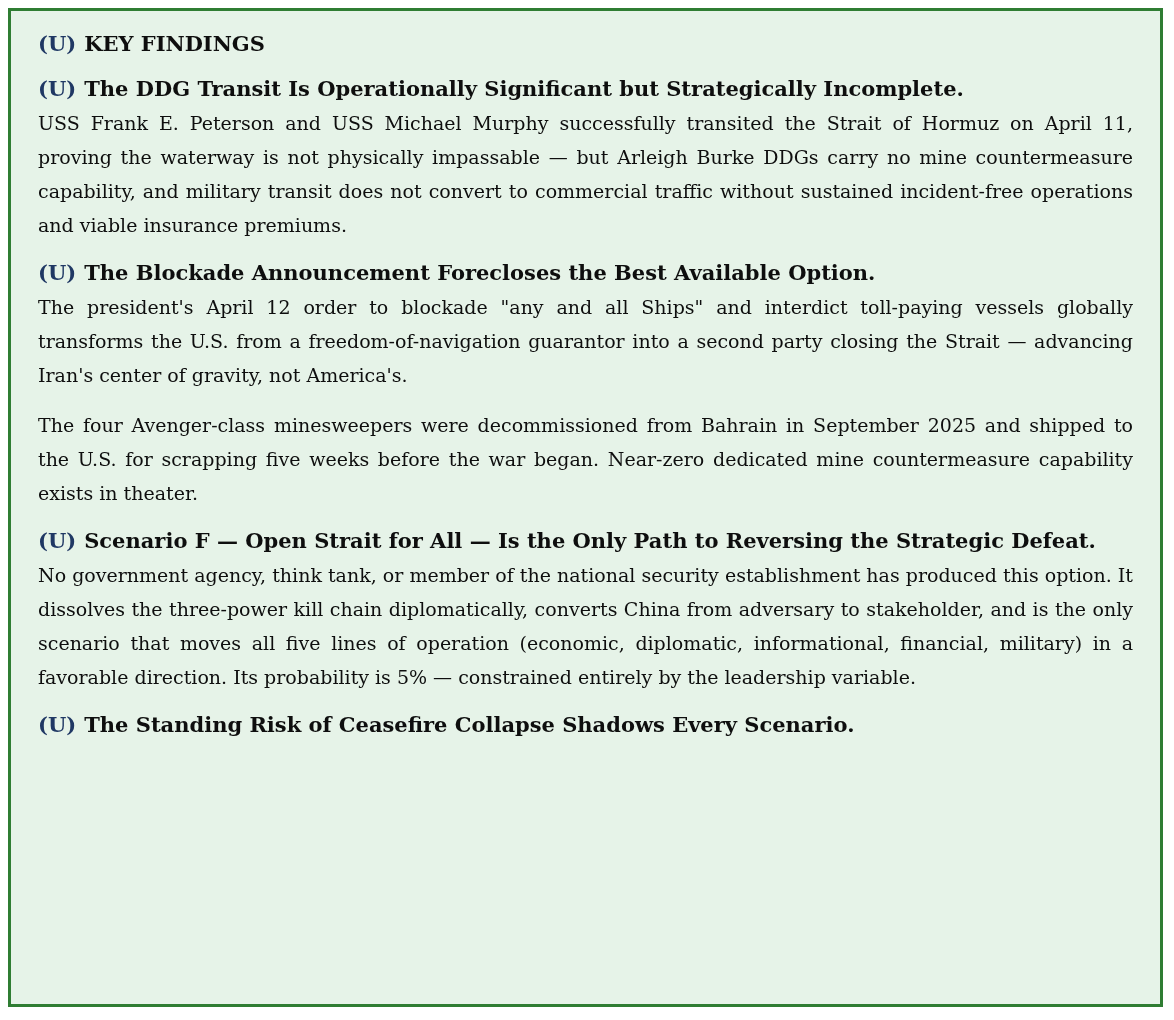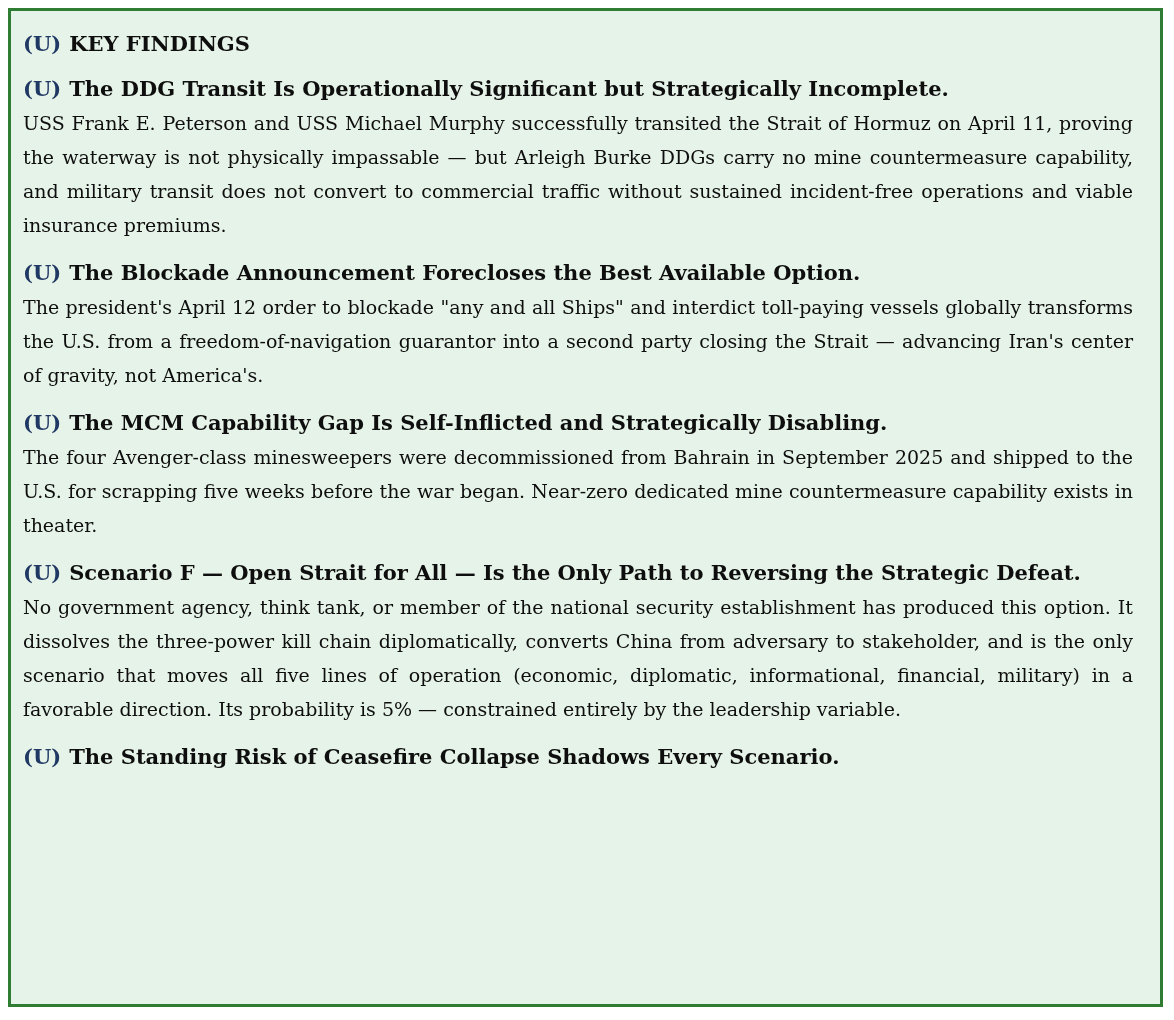--- a/index.html
+++ b/index.html
@@ -24,21 +24,21 @@
     background: #ffffff;
   }
   .findings-box {
     position: absolute;
     left: 8px;
     top: 8px;
     width: 1155px;
     height: 999px;
     background: var(--panel-background);
     border: 3px solid var(--panel-border);
-    padding: 19px 27px 20px 12px;
+    padding: 19px 27px 20px 27px;
     overflow: hidden;
   }
   .title {
     margin: 0 0 13px 0;
     font-size: 21px;
     line-height: 28px;
     font-weight: bold;
     color: var(--text-color);
   }
   .u-marker {
@@ -76,21 +76,20 @@
       <p class="finding-heading"><span class="u-marker">(U)</span><span>The DDG Transit Is Operationally Significant but Strategically Incomplete.</span></p>
       <p class="finding-body">USS Frank E. Peterson and USS Michael Murphy successfully transited the Strait of Hormuz on April 11, proving the waterway is not physically impassable — but Arleigh Burke DDGs carry no mine countermeasure capability, and military transit does not convert to commercial traffic without sustained incident-free operations and viable insurance premiums.</p>
     </section>
 
     <section class="finding">
       <p class="finding-heading"><span class="u-marker">(U)</span><span>The Blockade Announcement Forecloses the Best Available Option.</span></p>
       <p class="finding-body">The president's April 12 order to blockade "any and all Ships" and interdict toll-paying vessels globally transforms the U.S. from a freedom-of-navigation guarantor into a second party closing the Strait — advancing Iran's center of gravity, not America's.</p>
     </section>
 
     <section class="finding">
-      <p class="finding-heading"><span class="u-marker">(U)</span><span>The MCM Capability Gap Is Self-Inflicted and Strategically Disabling.</span></p>
       <p class="finding-body">The four Avenger-class minesweepers were decommissioned from Bahrain in September 2025 and shipped to the U.S. for scrapping five weeks before the war began. Near-zero dedicated mine countermeasure capability exists in theater.</p>
     </section>
 
     <section class="finding">
       <p class="finding-heading"><span class="u-marker">(U)</span><span>Scenario F — Open Strait for All — Is the Only Path to Reversing the Strategic Defeat.</span></p>
       <p class="finding-body">No government agency, think tank, or member of the national security establishment has produced this option. It dissolves the three-power kill chain diplomatically, converts China from adversary to stakeholder, and is the only scenario that moves all five lines of operation (economic, diplomatic, informational, financial, military) in a favorable direction. Its probability is 5% — constrained entirely by the leadership variable.</p>
     </section>
 
     <section class="finding">
       <p class="finding-heading"><span class="u-marker">(U)</span><span>The Standing Risk of Ceasefire Collapse Shadows Every Scenario.</span></p>

